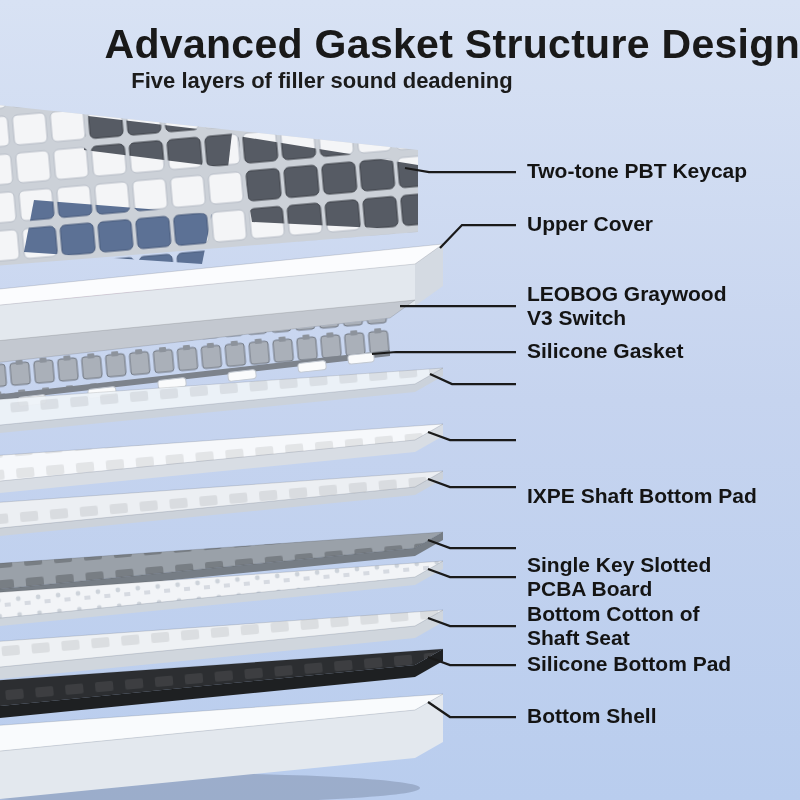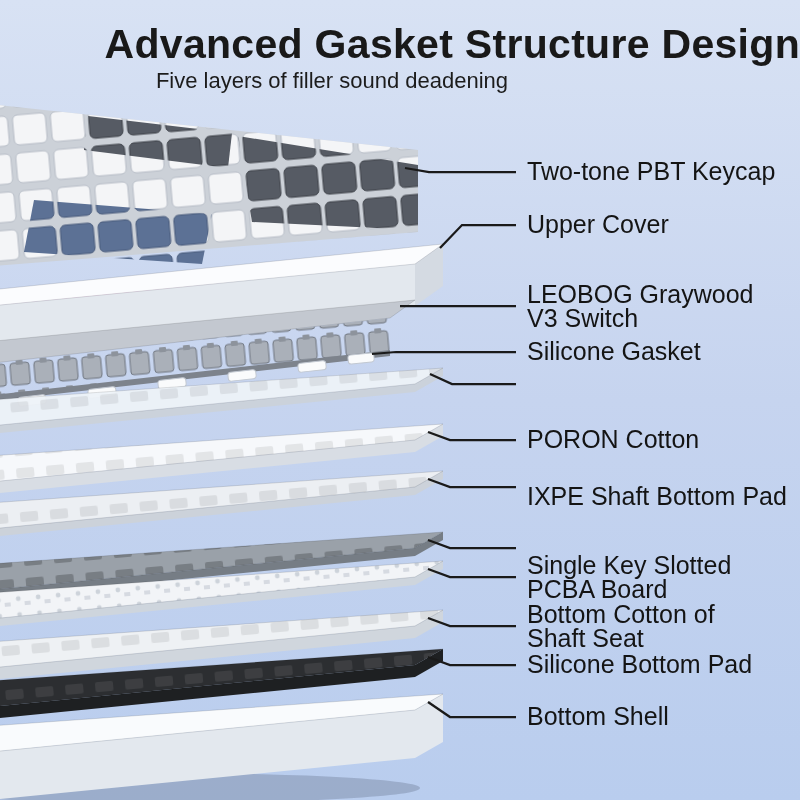--- a/index.html
+++ b/index.html
@@ -9,25 +9,25 @@
     font-family:"Liberation Sans",sans-serif;
   }
   #kb{position:absolute;left:0;top:0;}
   .page-title{
     position:absolute;top:22px;left:0;width:800px;text-align:right;
     font-weight:800;font-size:41px;line-height:1.08;letter-spacing:.3px;
     color:#191919;white-space:nowrap;
   }
   .page-subtitle{
     position:absolute;top:68px;left:0;width:644px;text-align:center;
-    font-weight:400;font-size:22px;color:#1c1c1c;margin-left:10px;
+    font-weight:700;font-size:22px;color:#1c1c1c;
   }
   .callout{
     position:absolute;left:527px;width:268px;
-    font-weight:400;font-size:25px;line-height:24px;color:#141414;
+    font-weight:700;font-size:21px;line-height:24px;color:#141414;
     white-space:pre-line;
   }
 </style>
 </head>
 <body>
 
 <div id="stage">
 
   <svg id="kb" width="800" height="800" viewBox="0 0 800 800">
     <defs>
@@ -163,21 +163,20 @@
   </svg>
 
   <div class="page-title">Advanced Gasket Structure Design</div>
   <div class="page-subtitle">Five layers of filler sound deadening</div>
 
   <div class="callout" style="top:159px">Two-tone PBT Keycap</div>
   <div class="callout" style="top:212px">Upper Cover</div>
   <div class="callout" style="top:282px">LEOBOG Graywood
 V3 Switch</div>
   <div class="callout" style="top:339px">Silicone Gasket</div>
-  <div class="callout" style="top:427px">PORON Cotton</div>
   <div class="callout" style="top:484px">IXPE Shaft Bottom Pad</div>
   <div class="callout" style="top:553px">Single Key Slotted
 PCBA Board</div>
   <div class="callout" style="top:602px">Bottom Cotton of
 Shaft Seat</div>
   <div class="callout" style="top:652px">Silicone Bottom Pad</div>
   <div class="callout" style="top:704px">Bottom Shell</div>
 
 </div>
 

